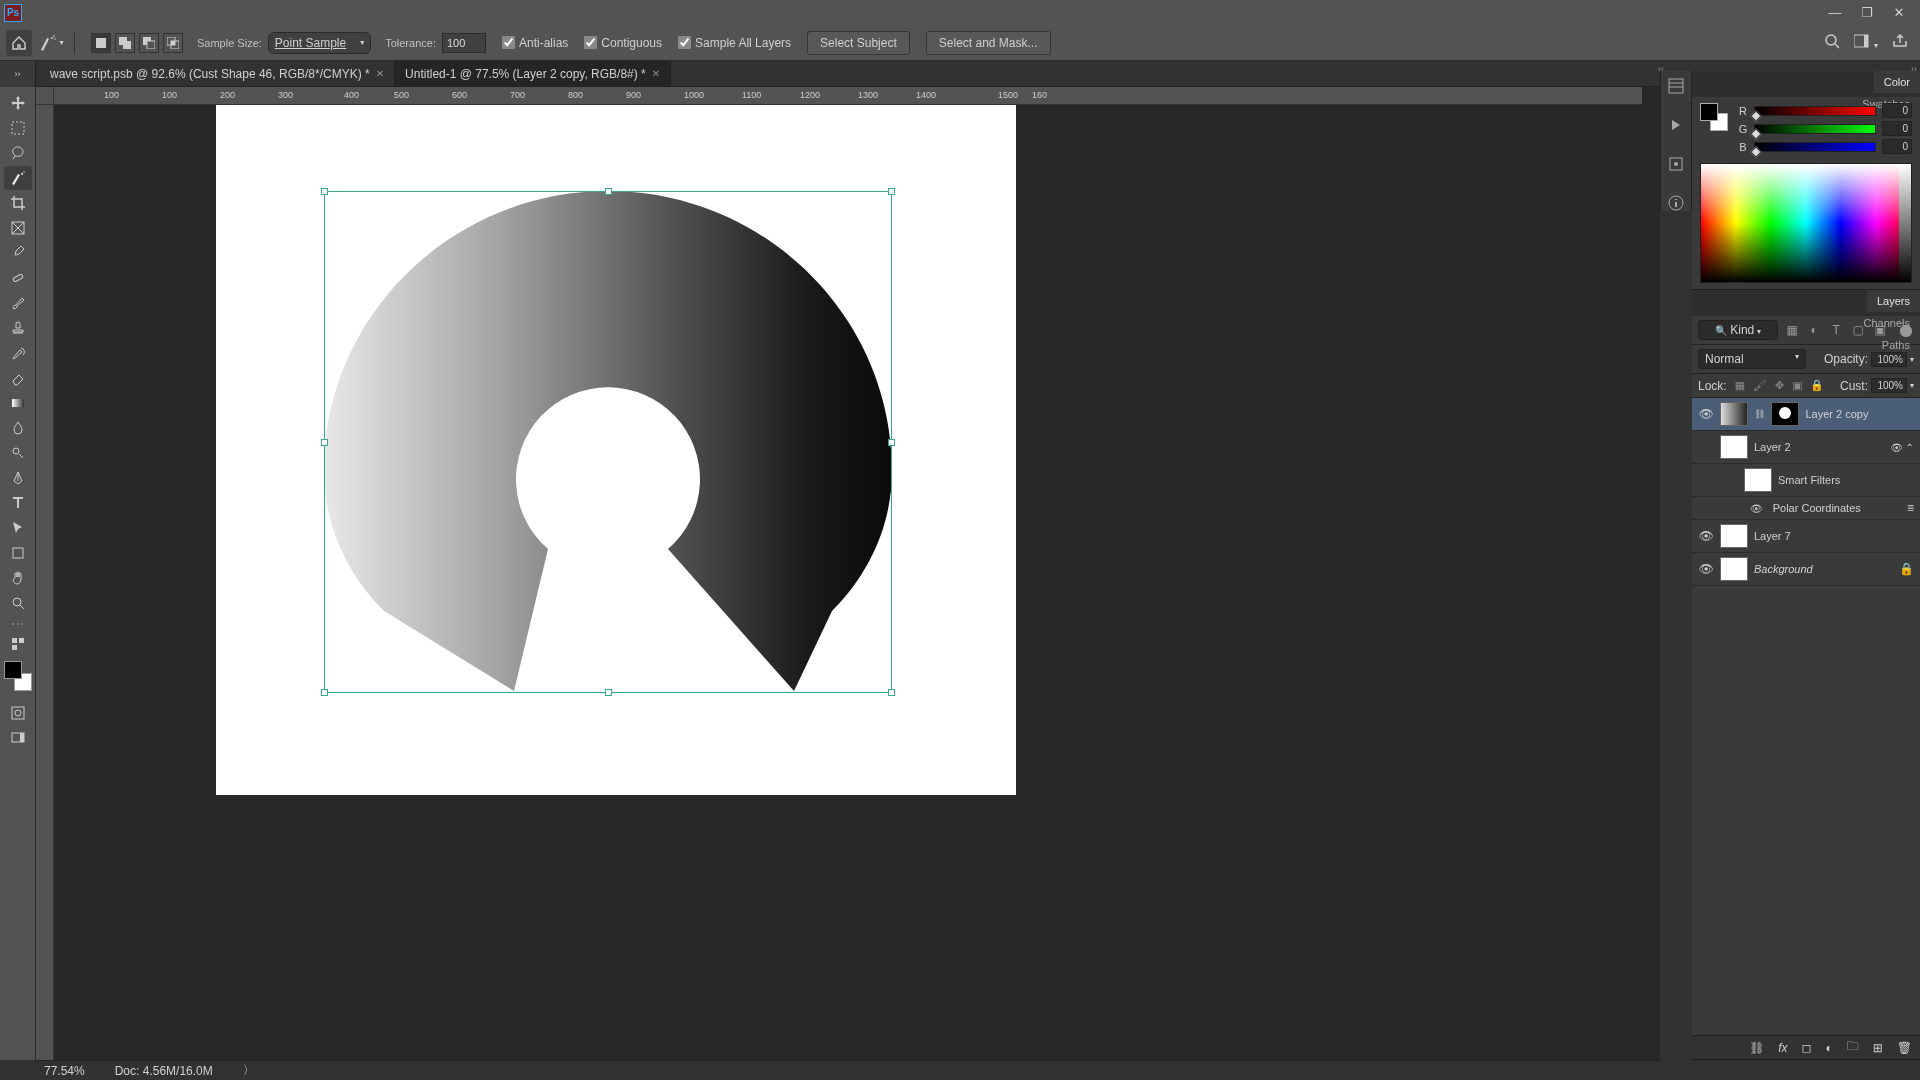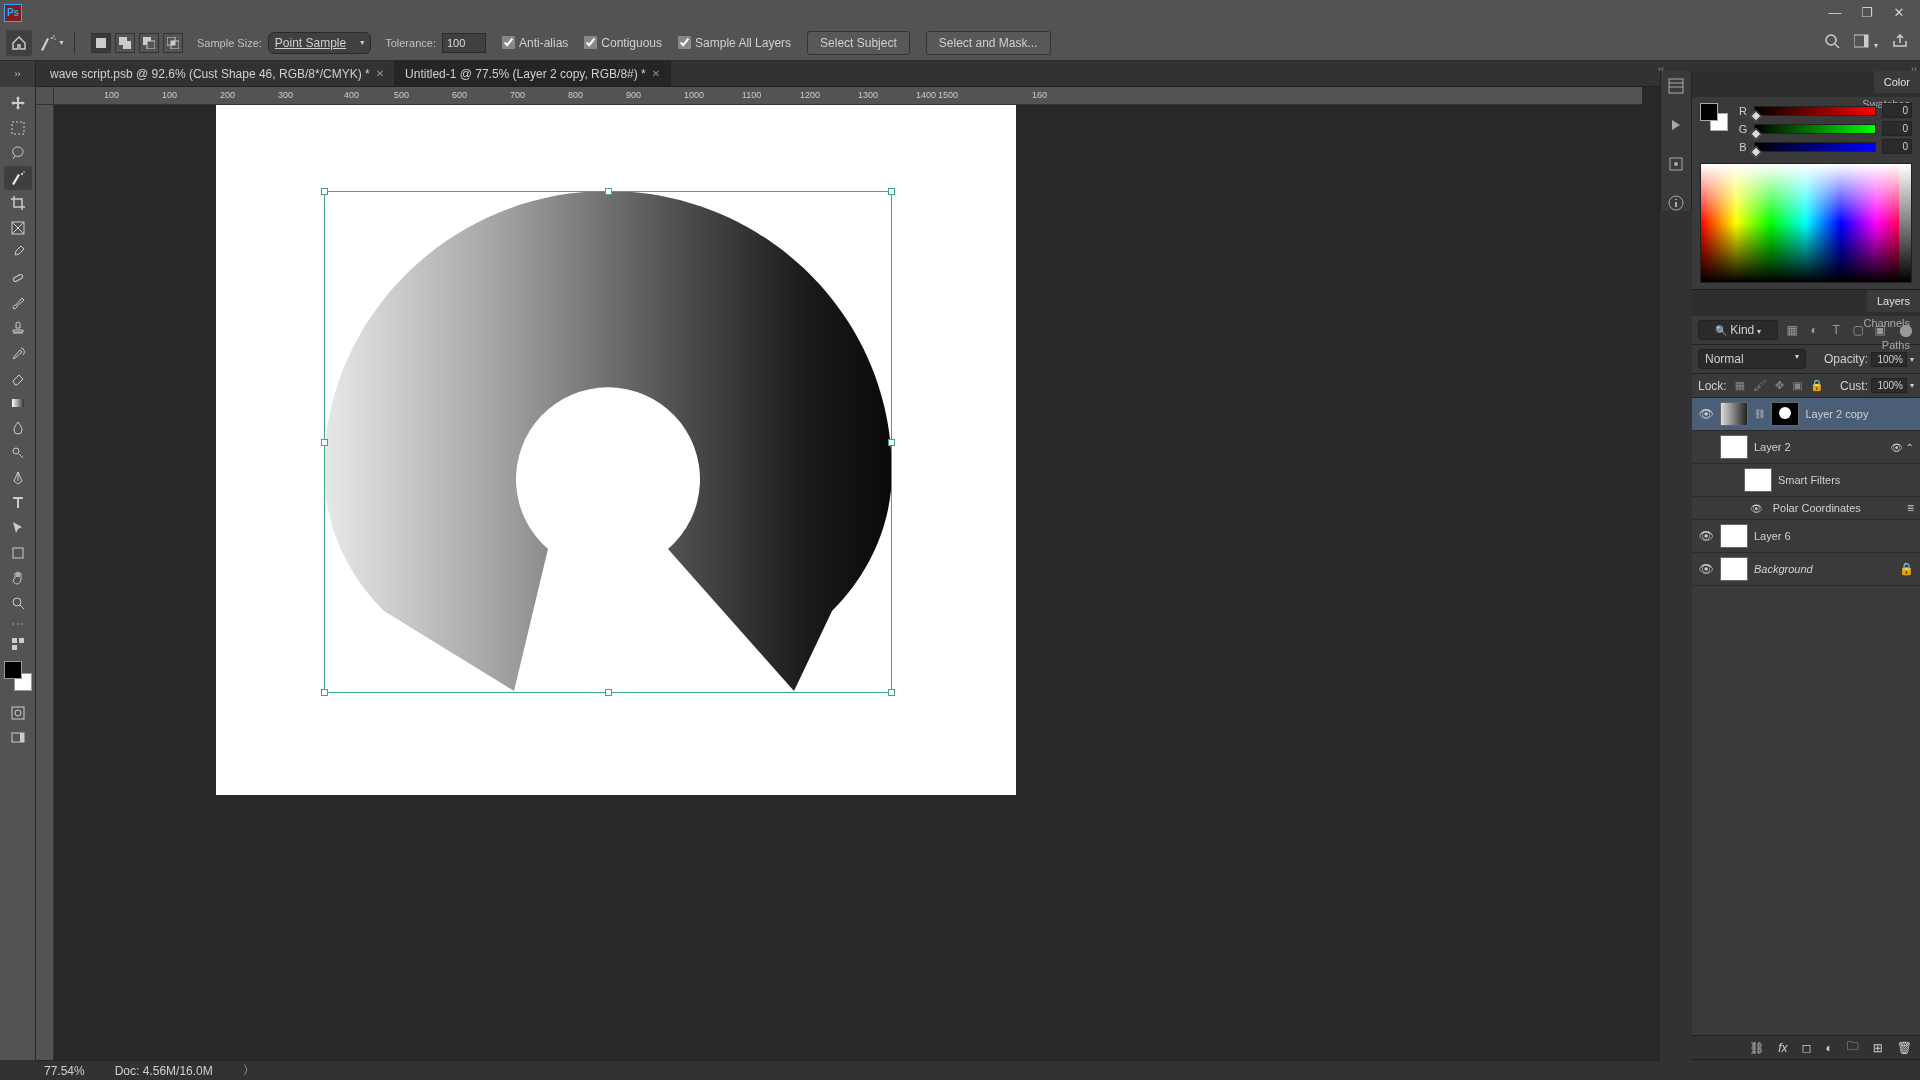--- a/index.html
+++ b/index.html
@@ -376,21 +376,21 @@
         <span class="ruler-tick" style="left: 340px;">500</span>
         <span class="ruler-tick" style="left: 398px;">600</span>
         <span class="ruler-tick" style="left: 456px;">700</span>
         <span class="ruler-tick" style="left: 514px;">800</span>
         <span class="ruler-tick" style="left: 572px;">900</span>
         <span class="ruler-tick" style="left: 630px;">1000</span>
         <span class="ruler-tick" style="left: 688px;">1100</span>
         <span class="ruler-tick" style="left: 746px;">1200</span>
         <span class="ruler-tick" style="left: 804px;">1300</span>
         <span class="ruler-tick" style="left: 862px;">1400</span>
-        <span class="ruler-tick" style="left: 884px;">1500</span>
+        <span class="ruler-tick" style="left: 944px;">1500</span>
         <span class="ruler-tick" style="left: 978px;">160</span>
       </div>
     </div>
   <div class="ruler-left"></div>
   <div class="canvas-holder">
     <div class="canvas"></div>
     <svg class="shape-svg" viewBox="0 0 568 502">
       <defs>
         <linearGradient id="anggrad" x1="0" y1="0" x2="1" y2="0">
           <stop offset="0" stop-color="#e8e8e8"></stop>
@@ -540,21 +540,21 @@
           </div>
           <div class="layer-row nested2">
             <div class="eye"></div>
             <span style="font-size: 10px; margin-right: 4px;">👁</span>
             <span class="layer-name">Polar Coordinates</span>
             <span style="margin-left: auto;">≡</span>
           </div>
           <div class="layer-row">
             <div class="eye">👁</div>
             <div class="thumb"></div>
-            <span class="layer-name">Layer 6</span>
+            <span class="layer-name">Layer 7</span>
           </div>
           <div class="layer-row">
             <div class="eye">👁</div>
             <div class="thumb"></div>
             <span class="layer-name italic">Background</span>
             <span style="margin-left: auto;">🔒</span>
           </div>
         </div>
     </div>
     <div class="layers-footer">

